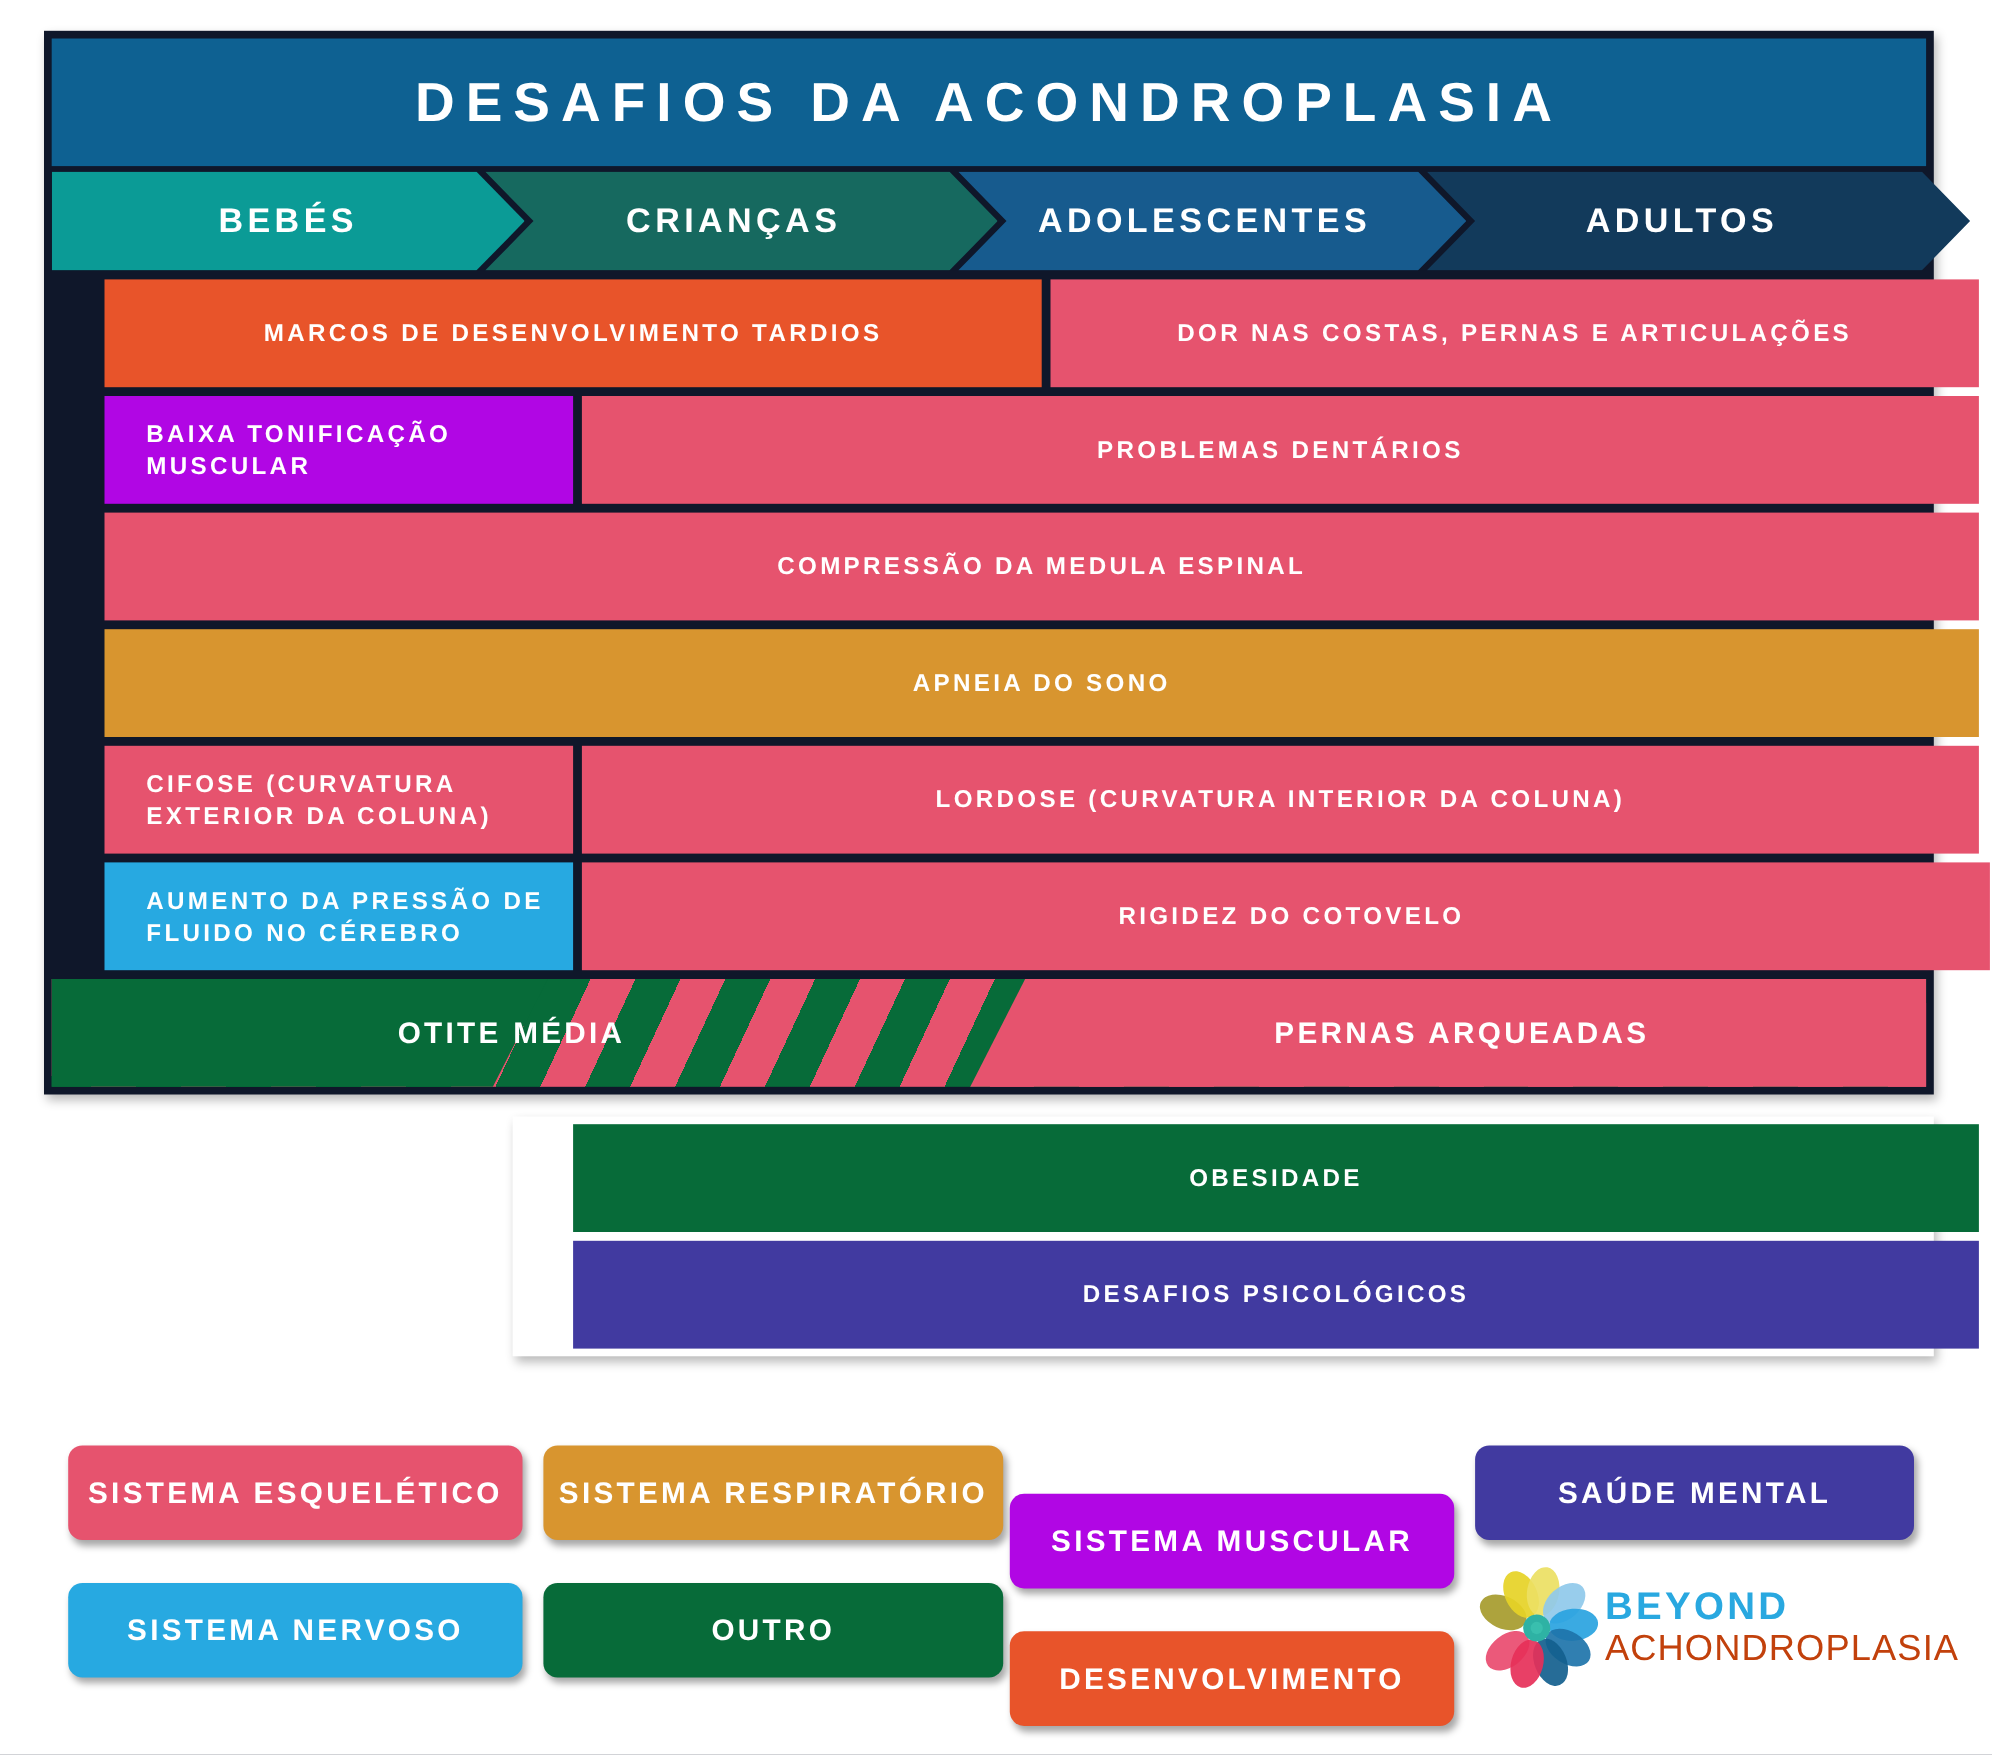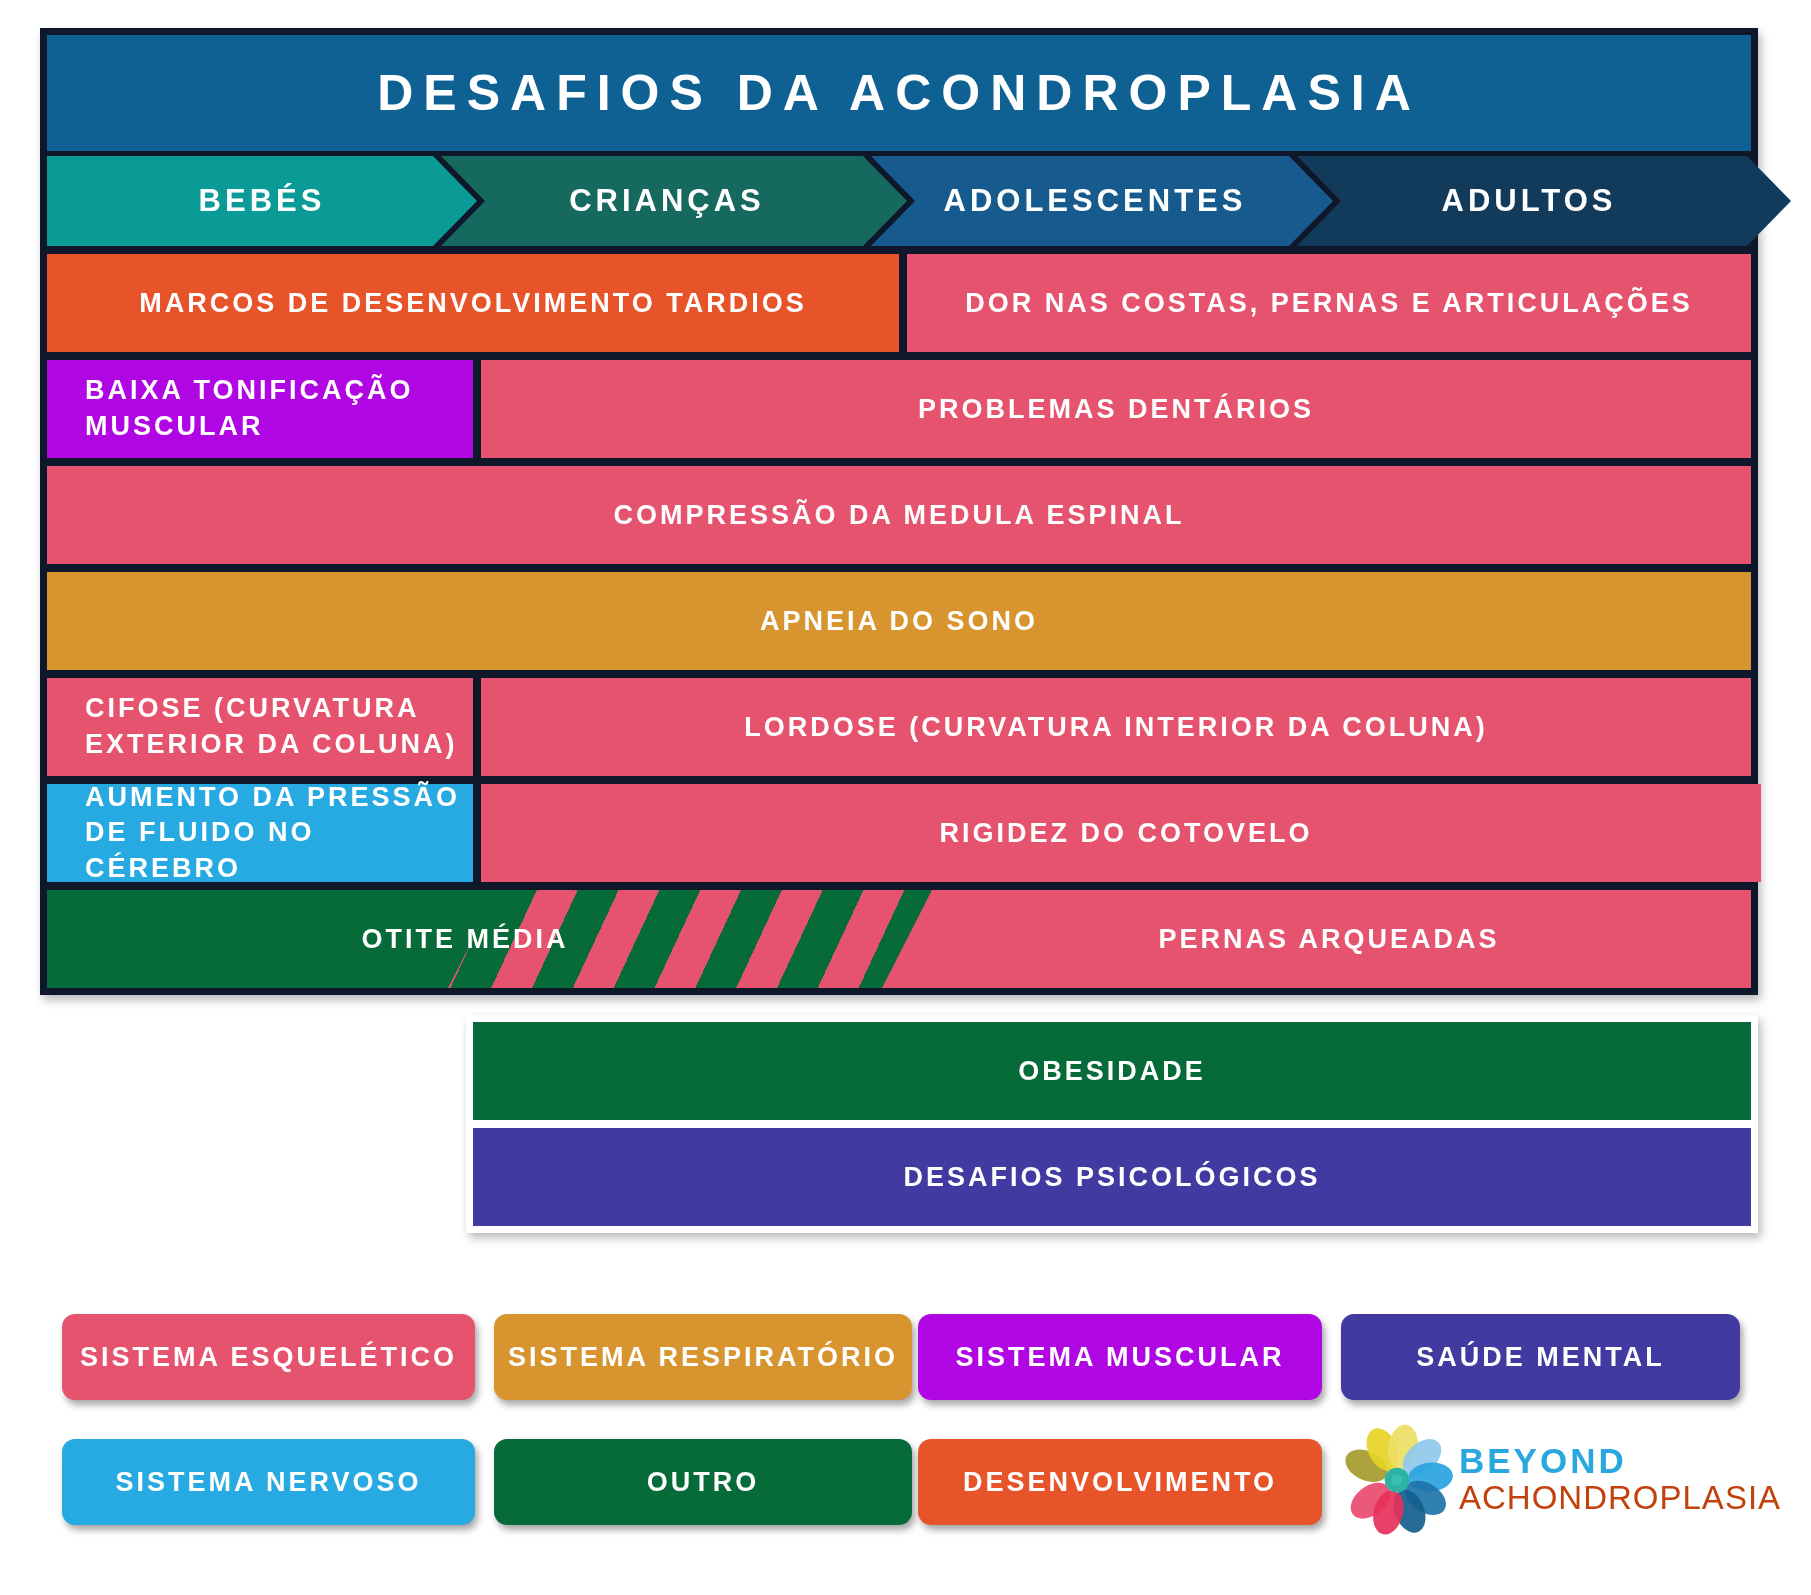--- a/index.html
+++ b/index.html
@@ -19,21 +19,21 @@
         color:#ffffff;font-size:31px;font-weight:700;letter-spacing:4px;}
   .chev.first{clip-path:polygon(0 0,calc(100% - 44px) 0,100% 50%,calc(100% - 44px) 100%,0 100%);}
   .chev.mid{clip-path:polygon(0 0,calc(100% - 44px) 0,100% 50%,calc(100% - 44px) 100%,0 100%,44px 50%);}
   .chev-bebes{left:7px;width:430px;background:#0b9b96;}
   .chev-criancas{left:401px;width:466px;background:#16695f;padding-right:14px;box-sizing:border-box;}
   .chev-adolescentes{left:831px;width:462px;background:#175b8e;padding-right:14px;box-sizing:border-box;}
   .chev-adultos{left:1257px;width:494px;background:#123a5b;padding-right:30px;box-sizing:border-box;}
 
   
   .bar{position:absolute;display:flex;align-items:center;justify-content:center;height:98px;
-       color:#ffffff;font-size:27px;font-weight:700;letter-spacing:3px;text-align:center;}
+       color:#ffffff;font-size:22px;font-weight:700;letter-spacing:3px;text-align:center;margin-left:48px;}
   .bar.leftalign{justify-content:flex-start;text-align:left;padding-left:38px;box-sizing:border-box;
                  line-height:1.32;}
   .c-pink{background:#e6536e;}  .c-orange{background:#e8542a;} .c-purple{background:#b106e4;}
   .c-gold{background:#d8952f;}  .c-blue{background:#27a9e1;}   .c-green{background:#076b39;}
   .c-indigo{background:#413aa0;}
 
   .r1{top:226px;} .r2{top:332px;} .r3{top:438px;} .r4{top:544px;}
   .r5{top:650px;} .r6{top:756px;padding-left:10px;}
   .x-colA{left:7px;width:426px;}        
   .x-colBCD{left:441px;width:1270px;}   
@@ -57,21 +57,21 @@
                 background:#ffffff;box-shadow:3px 5px 9px rgba(0,0,0,0.28);}
   .figure-lower .bar{left:7px;width:1278px;}
   .r8{top:7px;} .r9{top:113px;}
 
   
   .legend-box{position:absolute;height:86px;display:flex;align-items:center;justify-content:center;
               color:#ffffff;font-size:27px;font-weight:700;letter-spacing:3px;
               box-shadow:3px 5px 7px rgba(0,0,0,0.35);border-radius:13px;}
   .lrow1{top:1314px;} .lrow2{top:1439px;}
   .lx1{left:62px;width:413px;} .lx2{left:494px;width:418px;}
-  .lx3{left:918px;width:404px;} .lx4{left:1341px;width:399px;}
+  .lx3{left:918px;width:404px;margin-top:44px;} .lx4{left:1341px;width:399px;}
 
   
   .logo{position:absolute;left:1341px;top:1420px;width:440px;height:120px;display:flex;align-items:center;}
   .logo-flower{width:112px;height:112px;flex:0 0 auto;}
   .logo-text{margin-left:6px;display:flex;flex-direction:column;justify-content:center;}
   .logo-line1{color:#29a8e0;font-size:35px;font-weight:700;letter-spacing:3px;line-height:1.05;}
   .logo-line2{color:#c2410c;font-size:33px;font-weight:400;letter-spacing:1px;line-height:1.1;}
 </style>
 </head>
 <body>

